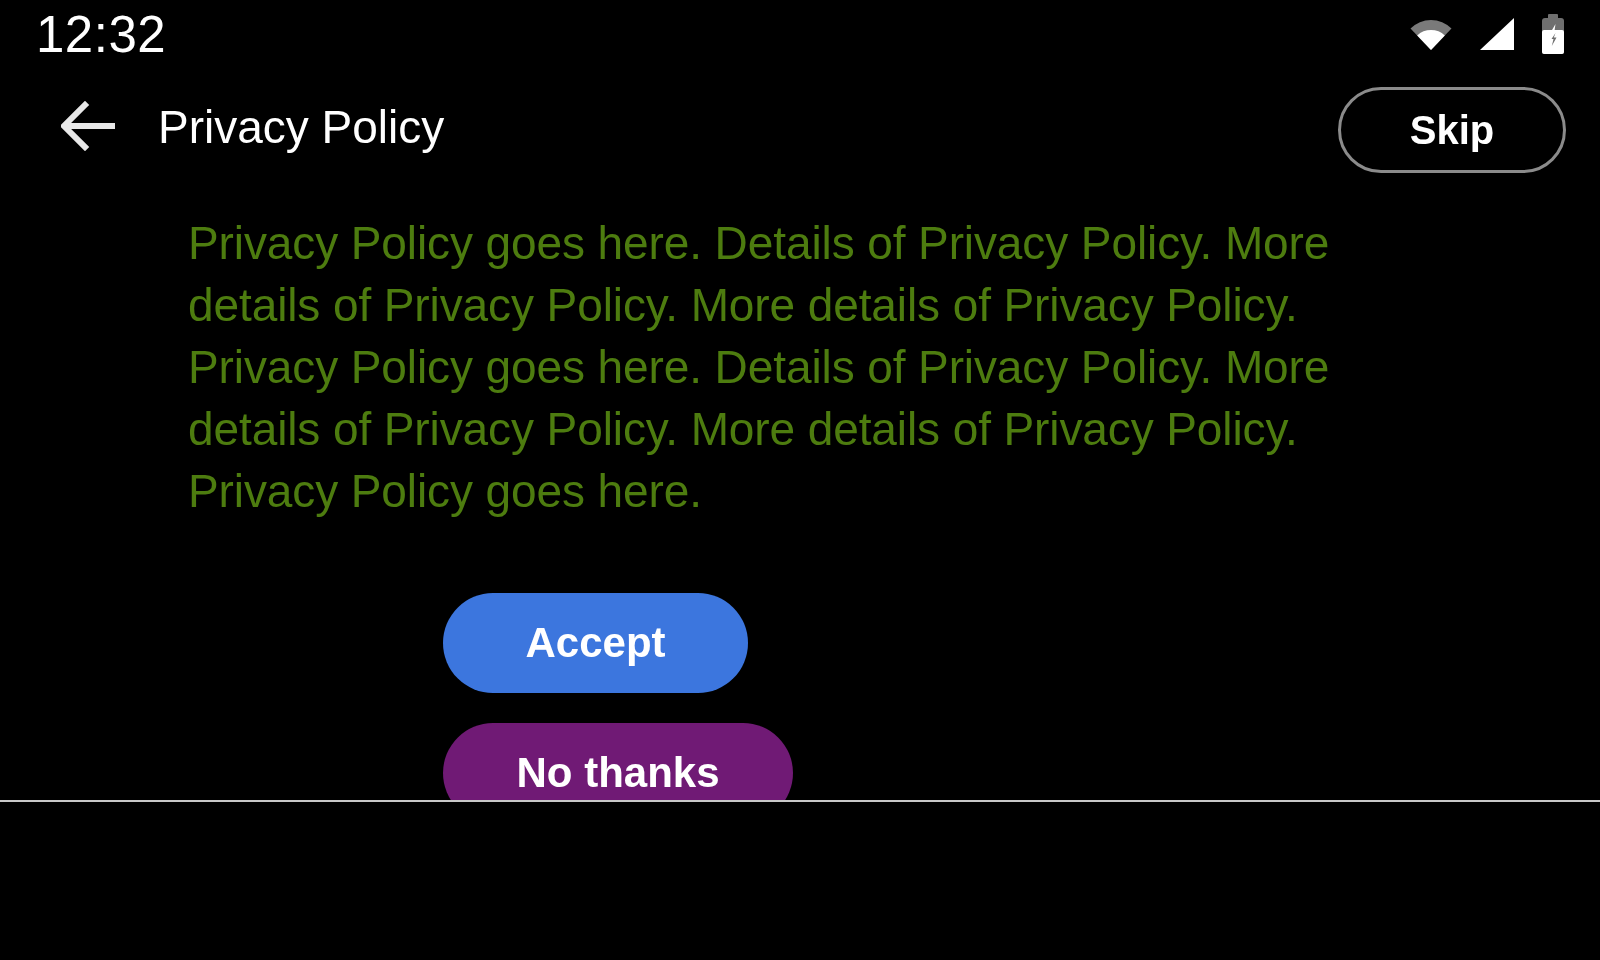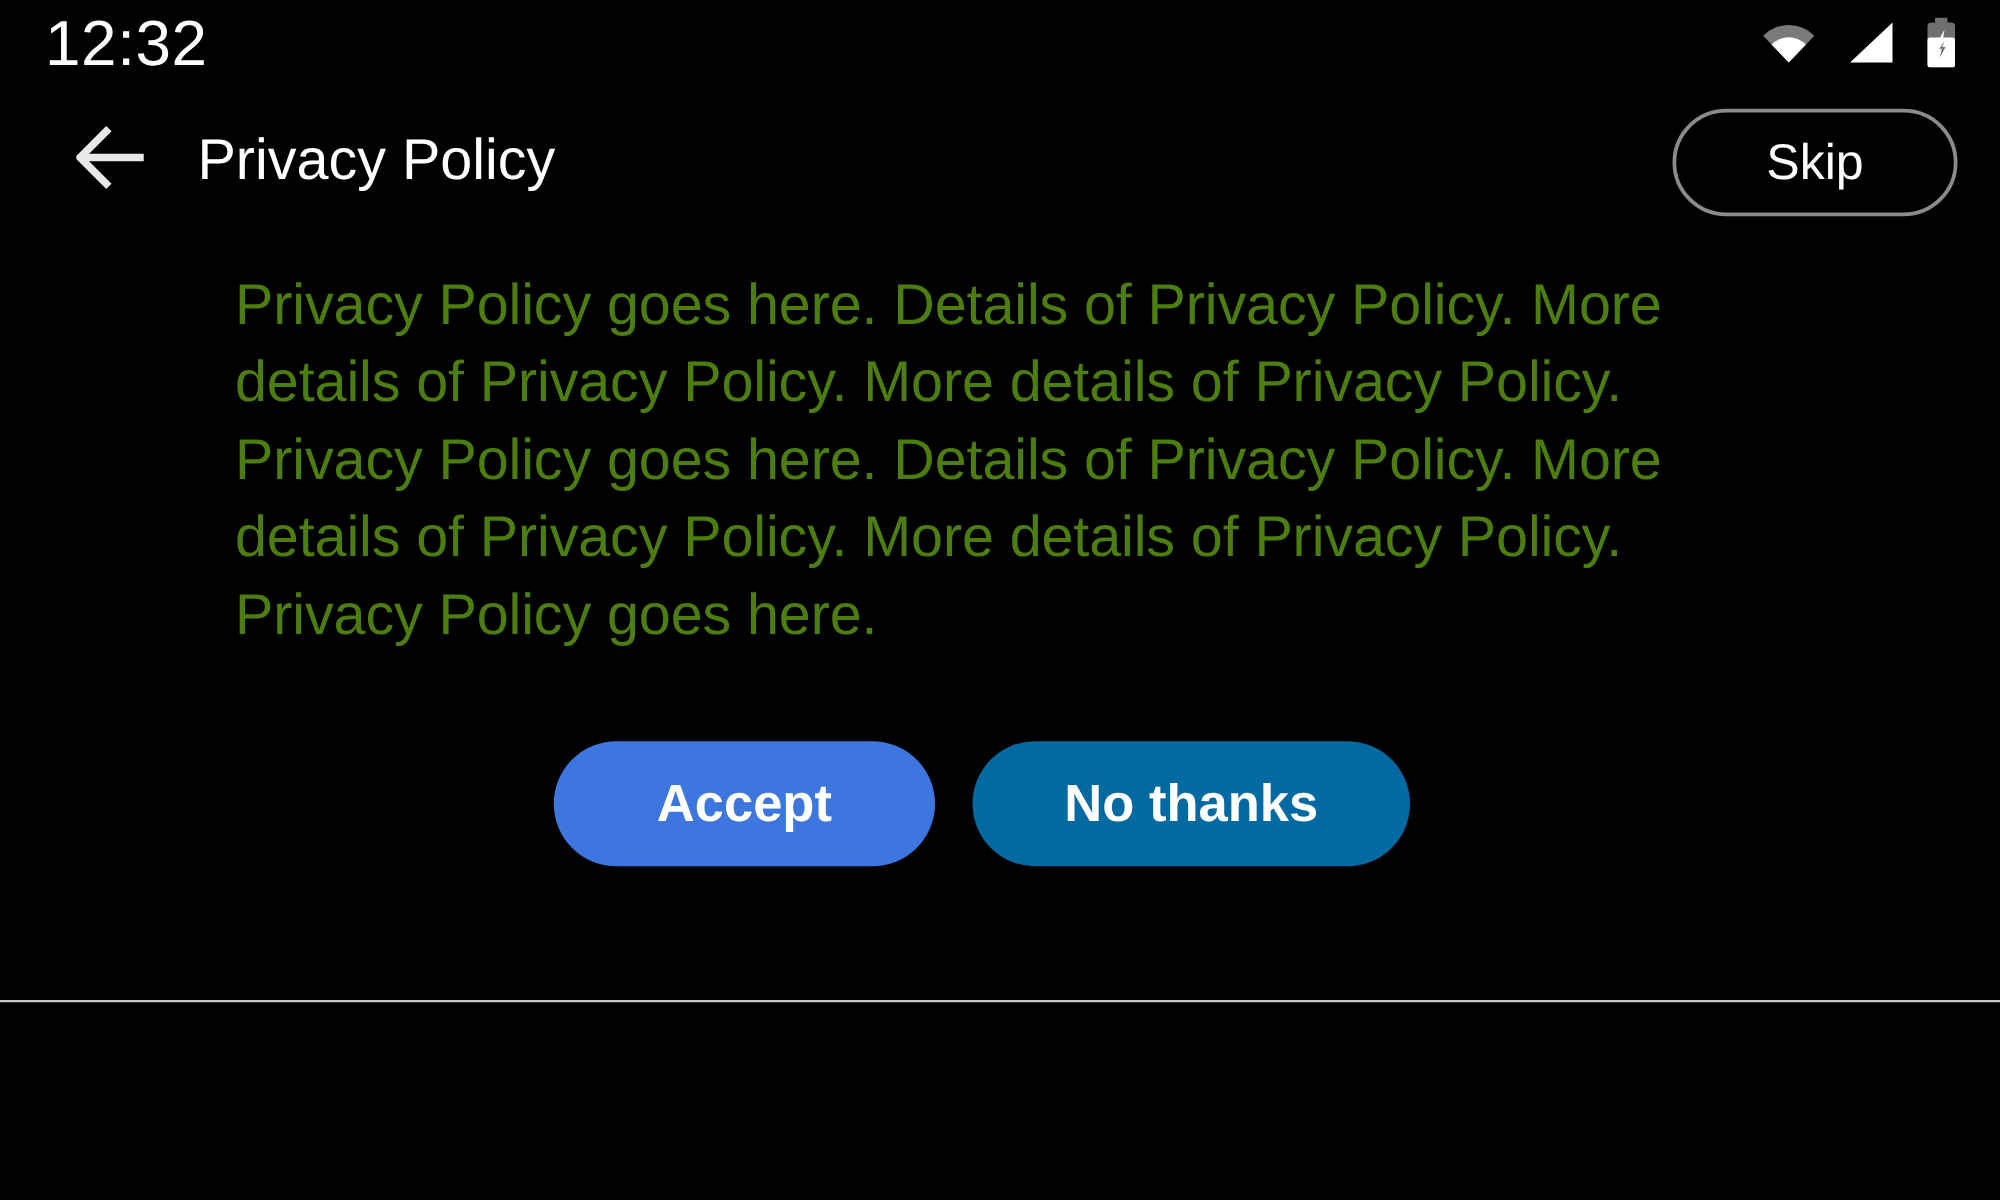--- a/index.html
+++ b/index.html
@@ -52,55 +52,55 @@
     white-space:nowrap;
   }
   #skip-button {
     position:absolute; right:34px; top:19px;
     width:228px; height:86px;
     border:3px solid #8b8b8b;
     border-radius:43px;
     background:transparent;
     color:#fff;
     font-size:40px;
-    font-weight:normal;
+    font-weight:bold;
     display:flex; align-items:center; justify-content:center;
     cursor:pointer;
   }
 
   
   #policy-text {
     position:absolute;
     left:188px; top:212px;
     width:1210px;
     color:#4d7c0f;
     font-size:46px;
     line-height:62px;
     letter-spacing:-0.1px;
   }
 
   
   #action-row {
     position:absolute;
     left:443px; top:593px;
-    display:flex; gap:30px;
+    display:flex; gap:30px;flex-direction:column;
   }
   .action-btn {
     height:100px;
     border:none;
     border-radius:50px;
     color:#fff;
     font-size:42px;
     font-weight:bold;
     display:flex; align-items:center; justify-content:center;
     cursor:pointer;
     font-family:"Liberation Sans", sans-serif;
   }
   #accept-button   { width:305px; background:#3C76DE; }
-  #nothanks-button { width:350px; background:#0369a1; }
+  #nothanks-button { width:350px; background:#701a75; }
 
   
   #divider {
     position:absolute; left:0; top:800px;
     width:1600px; height:2px;
     background:#c9c9c9;
   }
 
   
   #nav-bar {

